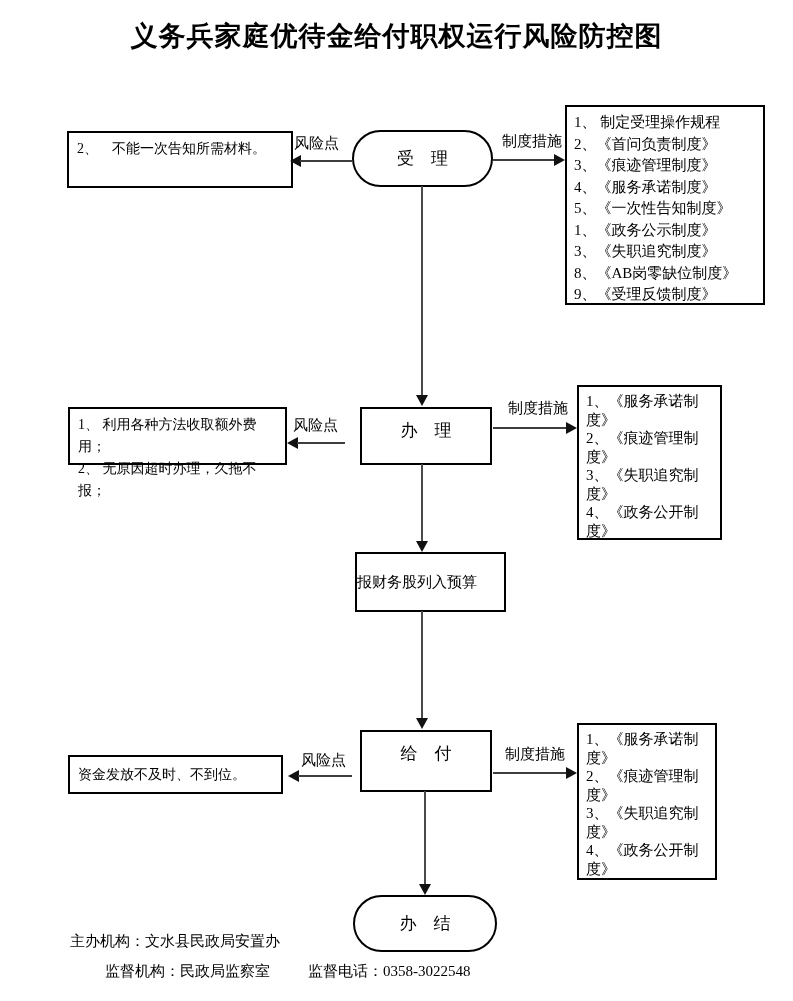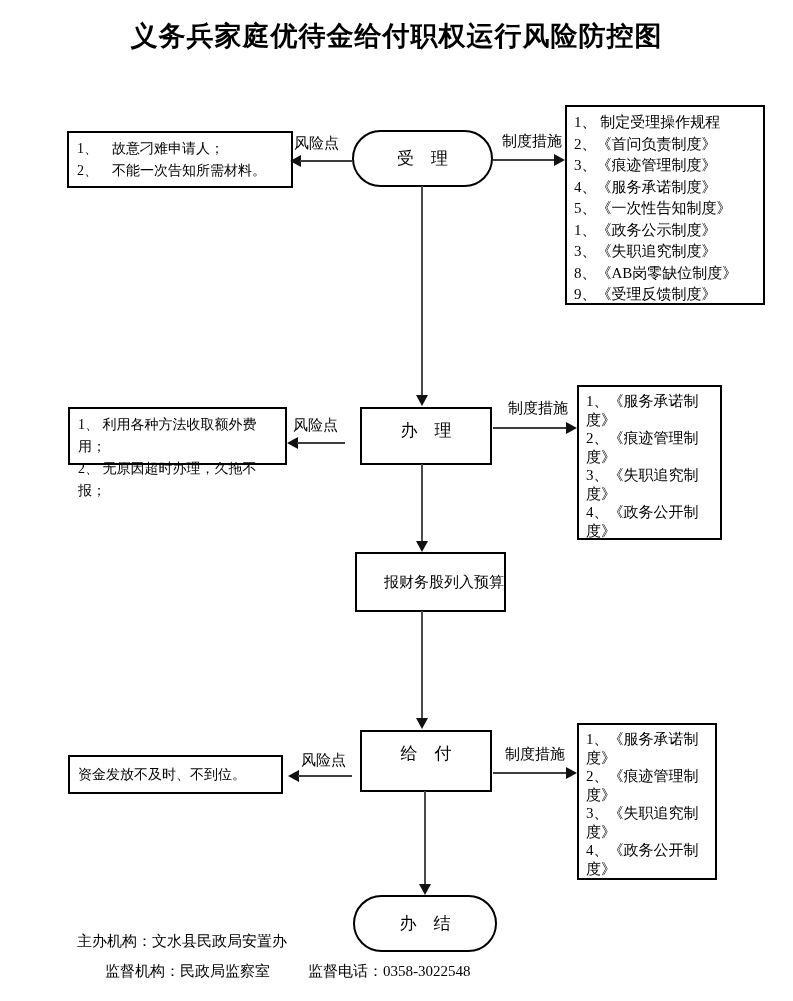--- a/index.html
+++ b/index.html
@@ -19,21 +19,21 @@
     position:absolute;border:2px solid #000;background:#fff;box-sizing:border-box;
     border-radius:29px;display:flex;align-items:center;justify-content:center;
     font-size:17px;
   }
   .node-rect{
     position:absolute;border:2px solid #000;background:#fff;box-sizing:border-box;
     text-align:center;font-size:17px;padding-top:10px;
   }
   .center-box{
     position:absolute;border:2px solid #000;background:#fff;box-sizing:border-box;
-    display:flex;align-items:center;justify-content:flex-end;text-align:center;
+    display:flex;align-items:center;justify-content:flex-start;text-align:center;
     font-size:15px;line-height:21px;
   }
   .risk-list{padding:5px 8px;font-size:14px;line-height:22px;}
   .risk-single{display:flex;align-items:center;padding-left:8px;font-size:14px;}
   .meas-list{padding:5px 7px;font-size:15px;}
   .meas-list.tall{line-height:21.5px;}
   .meas-list.narrow{line-height:18.5px;}
   .lbl{position:absolute;font-size:15px;white-space:nowrap;}
   .hline{position:absolute;height:2px;background:#3d3d3d;}
   .vline{position:absolute;width:2px;background:#4a4a4a;}
@@ -44,21 +44,20 @@
   .footer-text{position:absolute;font-size:15px;white-space:nowrap;}
 </style>
 </head>
 <body>
 
 <div class="canvas">
 
   <div class="title">义务兵家庭优待金给付职权运行风险防控图</div>
 
   <div class="box risk-list" style="left:67px;top:131px;width:226px;height:57px;">
-    <div>1、　故意刁难申请人；</div>
     <div>2、　不能一次告知所需材料。</div>
   </div>
 
   <div class="lbl" style="left:294px;top:134px;">风险点</div>
   <div class="tri tri-left" style="left:290px;top:155px;"></div>
   <div class="hline" style="left:300px;top:160px;width:52px;"></div>
 
   <div class="stadium" style="left:352px;top:130px;width:141px;height:57px;">
     <span>受　理</span>
   </div>
@@ -139,17 +138,17 @@
     <div>4、《政务公开制度》</div>
   </div>
 
   <div class="vline" style="left:424px;top:791px;height:93px;"></div>
   <div class="tri tri-down" style="left:419px;top:884px;"></div>
 
   <div class="stadium" style="left:353px;top:895px;width:144px;height:57px;">
     <span>办　结</span>
   </div>
 
-  <div class="footer-text" style="left:77px;top:932px;">主办机构：文水县民政局安置办</div>
+  <div class="footer-text" style="left:70px;top:932px;">主办机构：文水县民政局安置办</div>
   <div class="footer-text" style="left:62px;top:962px;margin-left:43px;">监督机构：民政局监察室</div>
   <div class="footer-text" style="left:308px;top:962px;">监督电话：0358-3022548</div>
 
 </div>
 
 </body></html>

